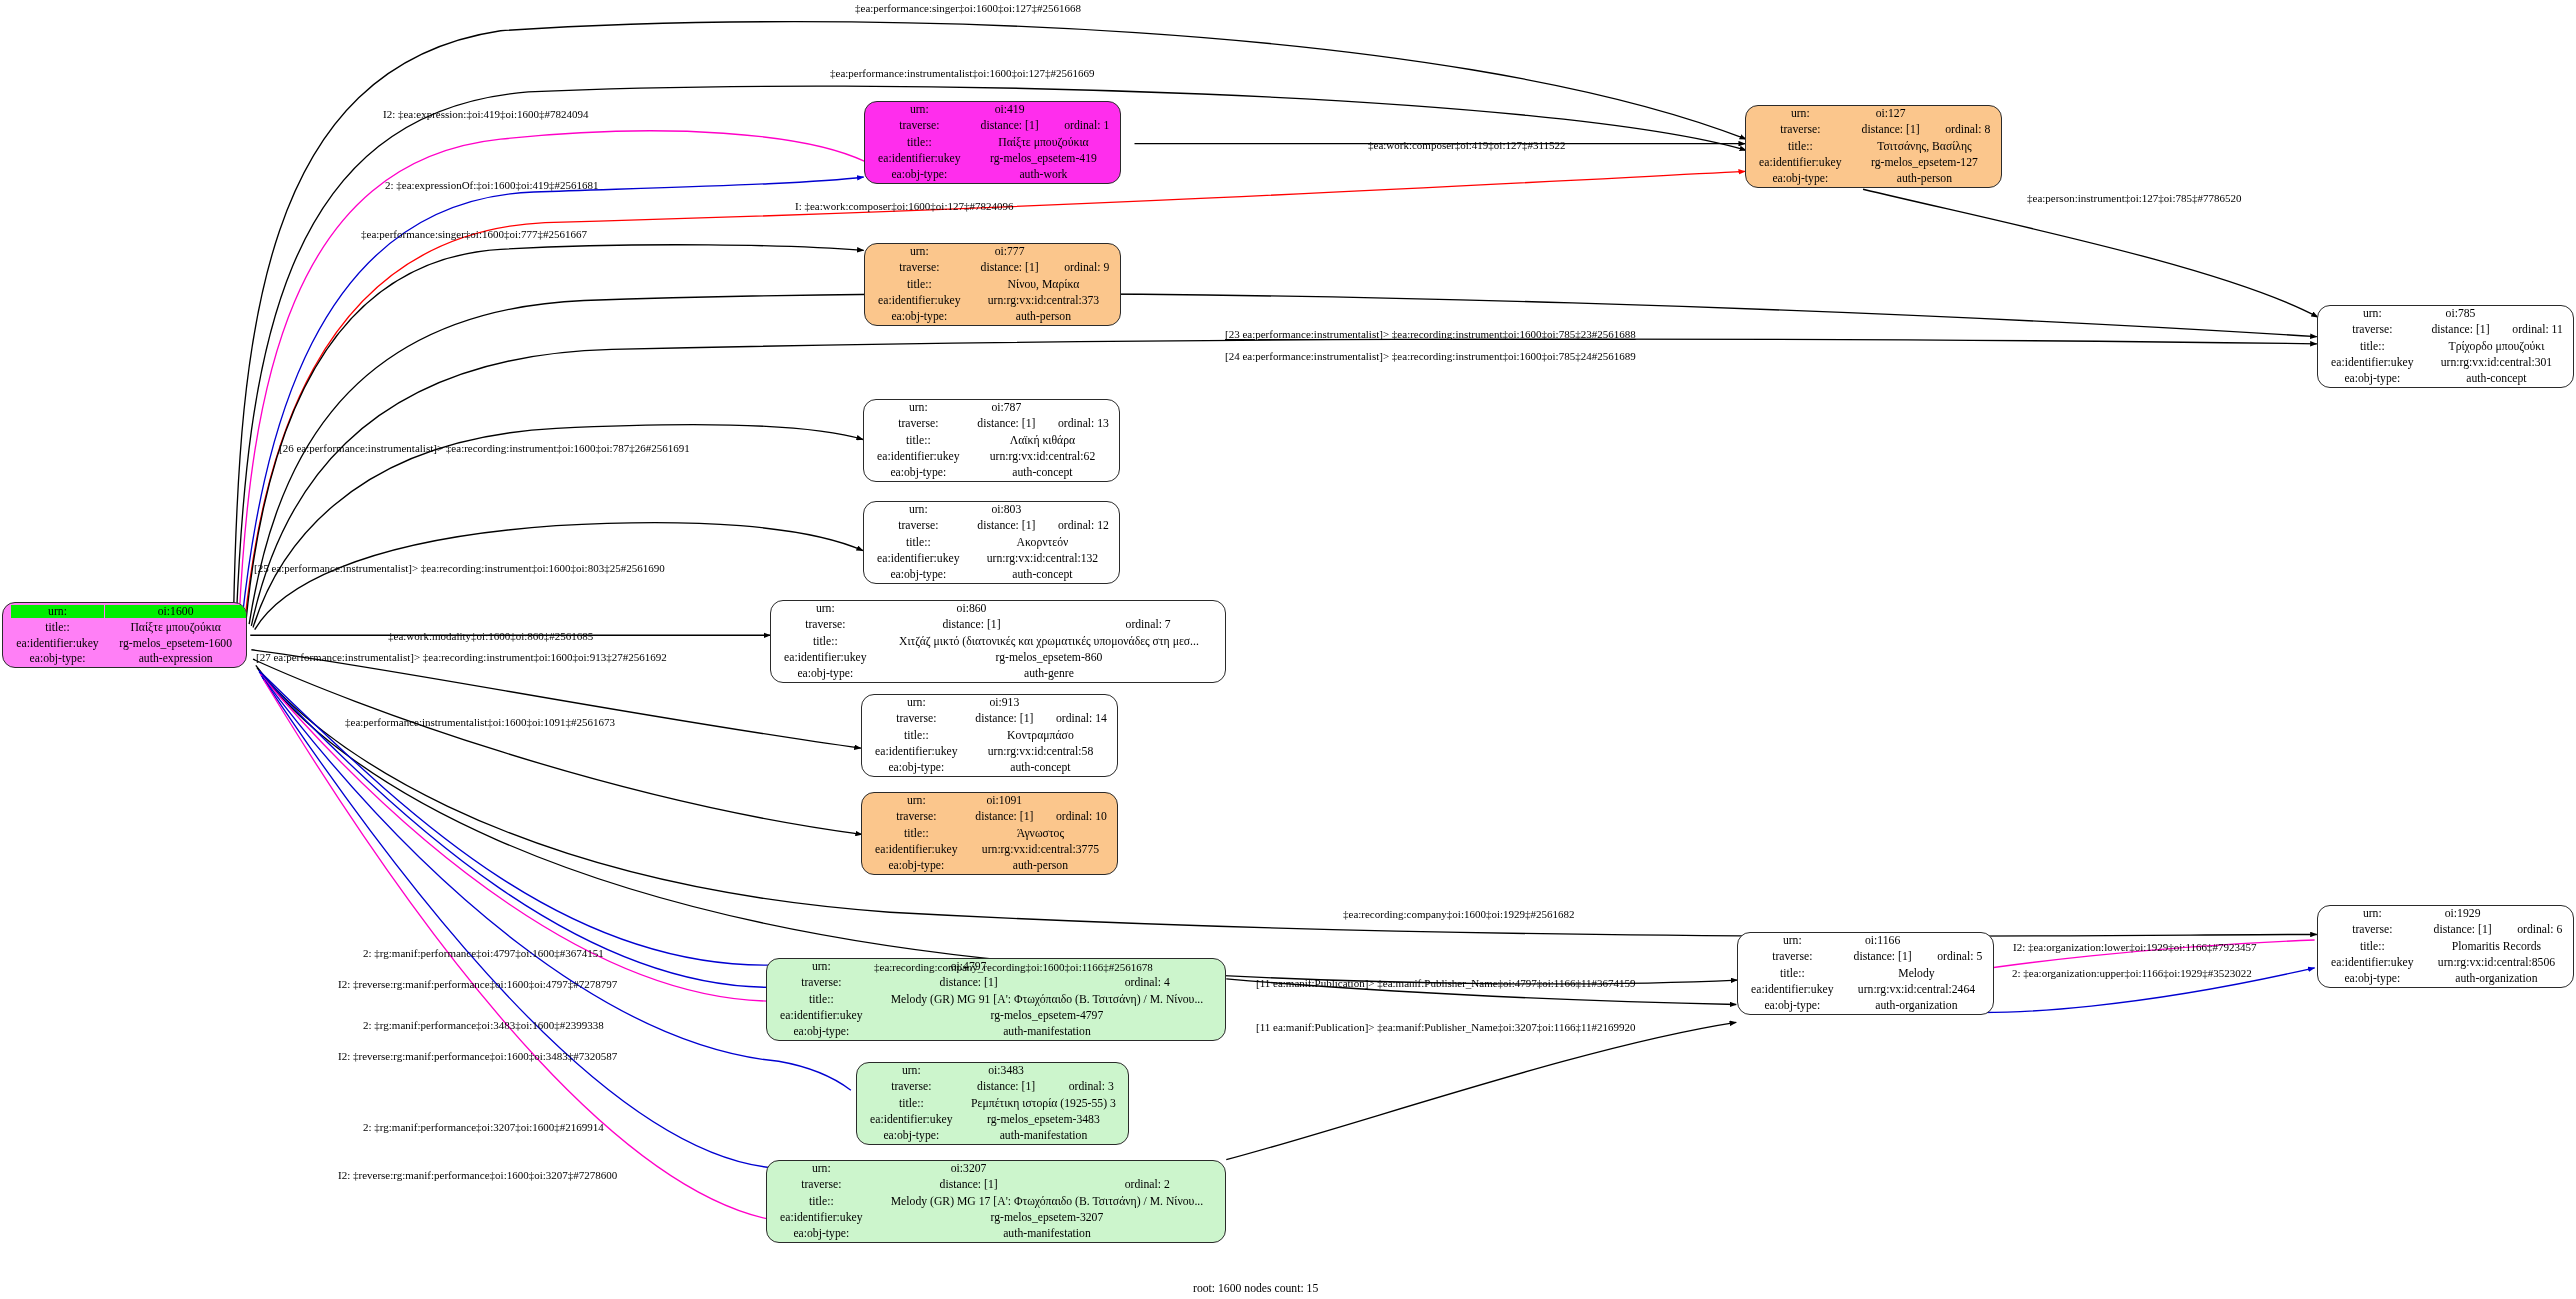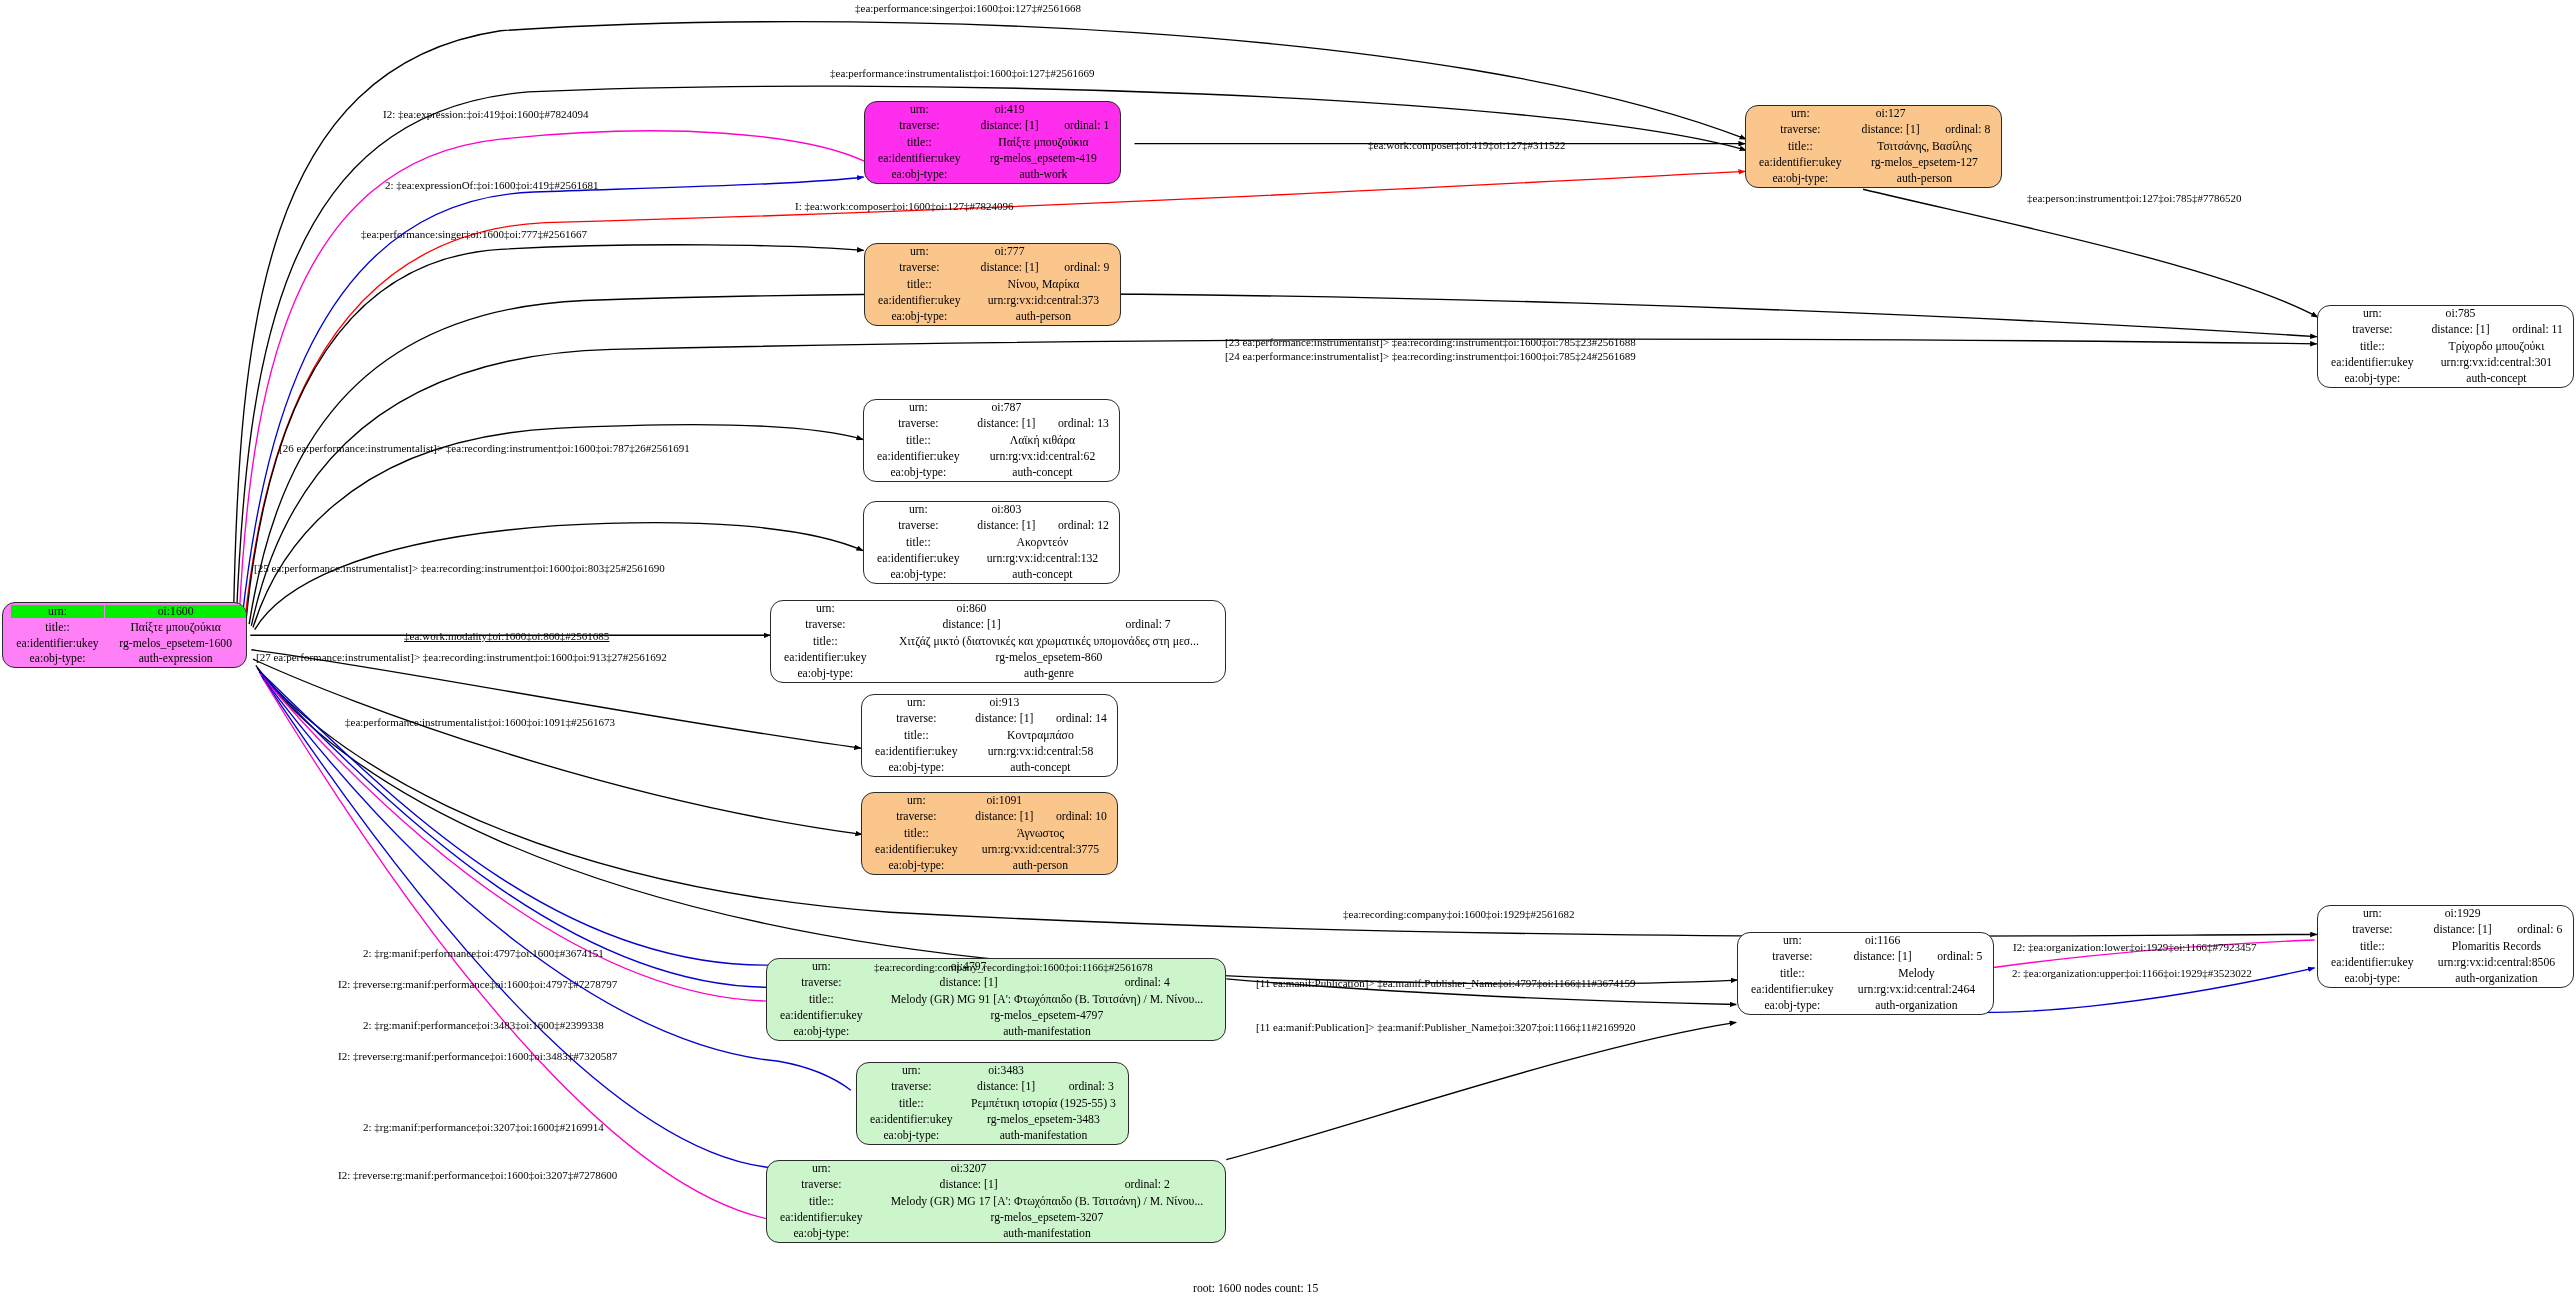--- a/index.html
+++ b/index.html
@@ -536,25 +536,25 @@
   </div>
 
   <div class="elabel" style="left:855px;top:1.7px;">‡ea:performance:singer‡oi:1600‡oi:127‡#2561668</div>
   <div class="elabel" style="left:830px;top:67px;text-align:right;">‡ea:performance:instrumentalist‡oi:1600‡oi:127‡#2561669</div>
   <div class="elabel" style="left:383px;top:108px;">I2: ‡ea:expression:‡oi:419‡oi:1600‡#7824094</div>
   <div class="elabel" style="left:371px;top:179px;margin-left:14px;">2: ‡ea:expressionOf:‡oi:1600‡oi:419‡#2561681</div>
   <div class="elabel" style="left:1368px;top:139px;">‡ea:work:composer‡oi:419‡oi:127‡#311522</div>
   <div class="elabel" style="left:795px;top:200px;">I: ‡ea:work:composer‡oi:1600‡oi:127‡#7824096</div>
   <div class="elabel" style="left:361px;top:228px;">‡ea:performance:singer‡oi:1600‡oi:777‡#2561667</div>
   <div class="elabel" style="left:2027px;top:192px;">‡ea:person:instrument‡oi:127‡oi:785‡#7786520</div>
-  <div class="elabel" style="left:1225px;top:336px;">[23 ea:performance:instrumentalist]&gt; ‡ea:recording:instrument‡oi:1600‡oi:785‡23#2561688</div>
+  <div class="elabel" style="left:1225px;top:328px;text-decoration:underline;">[23 ea:performance:instrumentalist]&gt; ‡ea:recording:instrument‡oi:1600‡oi:785‡23#2561688</div>
   <div class="elabel" style="left:1225px;top:350px;">[24 ea:performance:instrumentalist]&gt; ‡ea:recording:instrument‡oi:1600‡oi:785‡24#2561689</div>
   <div class="elabel" style="left:257px;top:442px;margin-left:22px;">[26 ea:performance:instrumentalist]&gt; ‡ea:recording:instrument‡oi:1600‡oi:787‡26#2561691</div>
   <div class="elabel" style="left:254px;top:562px;">[25 ea:performance:instrumentalist]&gt; ‡ea:recording:instrument‡oi:1600‡oi:803‡25#2561690</div>
-  <div class="elabel" style="left:404px;top:630px;text-decoration:underline;">‡ea:work:modality‡oi:1600‡oi:860‡#2561685</div>
+  <div class="elabel" style="left:388px;top:630px;">‡ea:work:modality‡oi:1600‡oi:860‡#2561685</div>
   <div class="elabel" style="left:256px;top:651px;">[27 ea:performance:instrumentalist]&gt; ‡ea:recording:instrument‡oi:1600‡oi:913‡27#2561692</div>
   <div class="elabel" style="left:345px;top:716px;">‡ea:performance:instrumentalist‡oi:1600‡oi:1091‡#2561673</div>
   <div class="elabel" style="left:1343px;top:908px;">‡ea:recording:company‡oi:1600‡oi:1929‡#2561682</div>
   <div class="elabel" style="left:839px;top:961px;margin-left:35px;">‡ea:recording:company_recording‡oi:1600‡oi:1166‡#2561678</div>
   <div class="elabel" style="left:363px;top:947px;">2: ‡rg:manif:performance‡oi:4797‡oi:1600‡#3674151</div>
   <div class="elabel" style="left:338px;top:978px;">I2: ‡reverse:rg:manif:performance‡oi:1600‡oi:4797‡#7278797</div>
   <div class="elabel" style="left:363px;top:1019px;">2: ‡rg:manif:performance‡oi:3483‡oi:1600‡#2399338</div>
   <div class="elabel" style="left:338px;top:1050px;">I2: ‡reverse:rg:manif:performance‡oi:1600‡oi:3483‡#7320587</div>
   <div class="elabel" style="left:363px;top:1121px;">2: ‡rg:manif:performance‡oi:3207‡oi:1600‡#2169914</div>
   <div class="elabel" style="left:338px;top:1169px;">I2: ‡reverse:rg:manif:performance‡oi:1600‡oi:3207‡#7278600</div>

